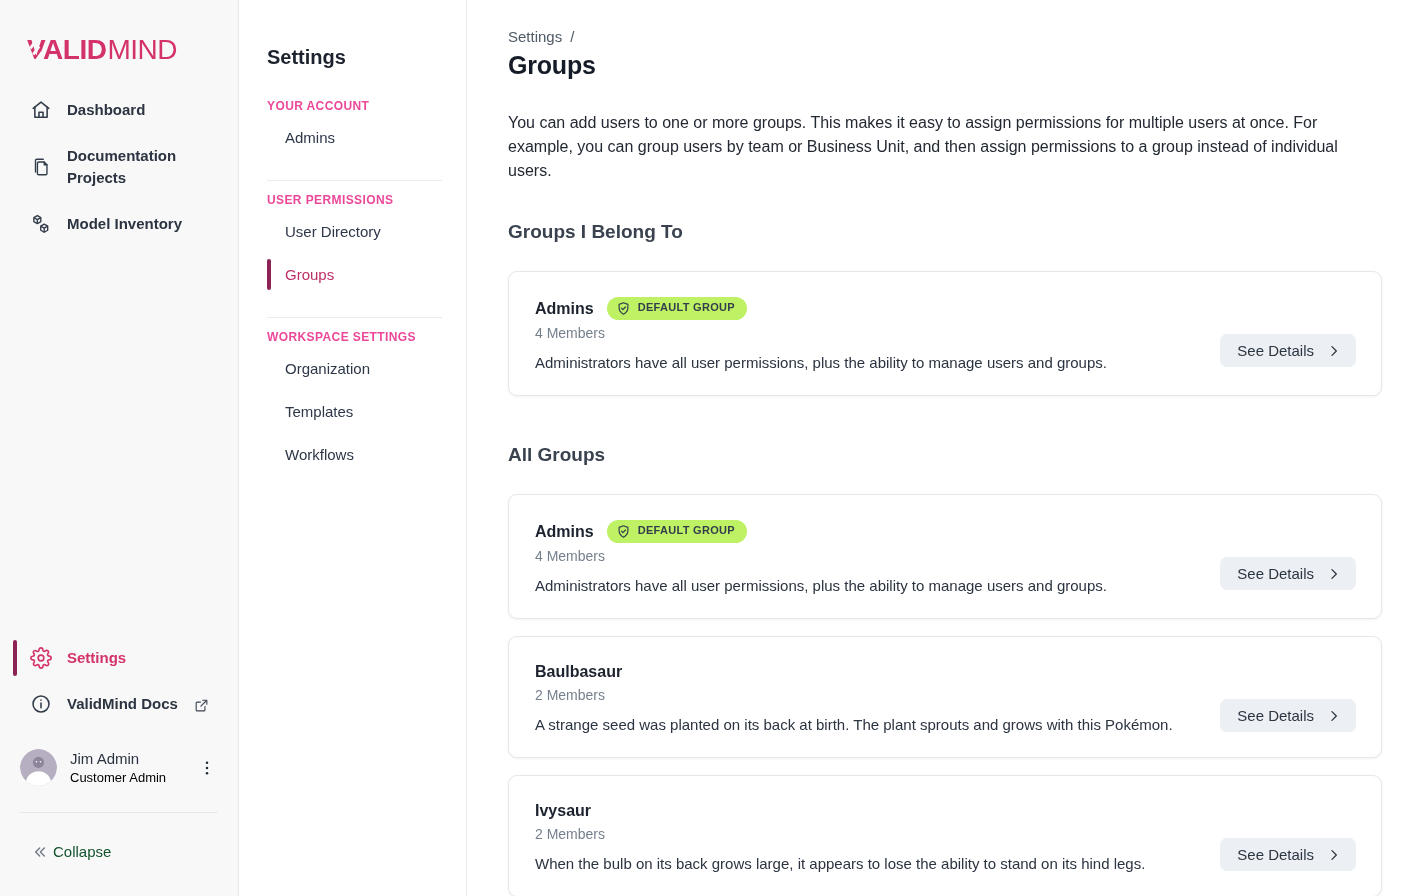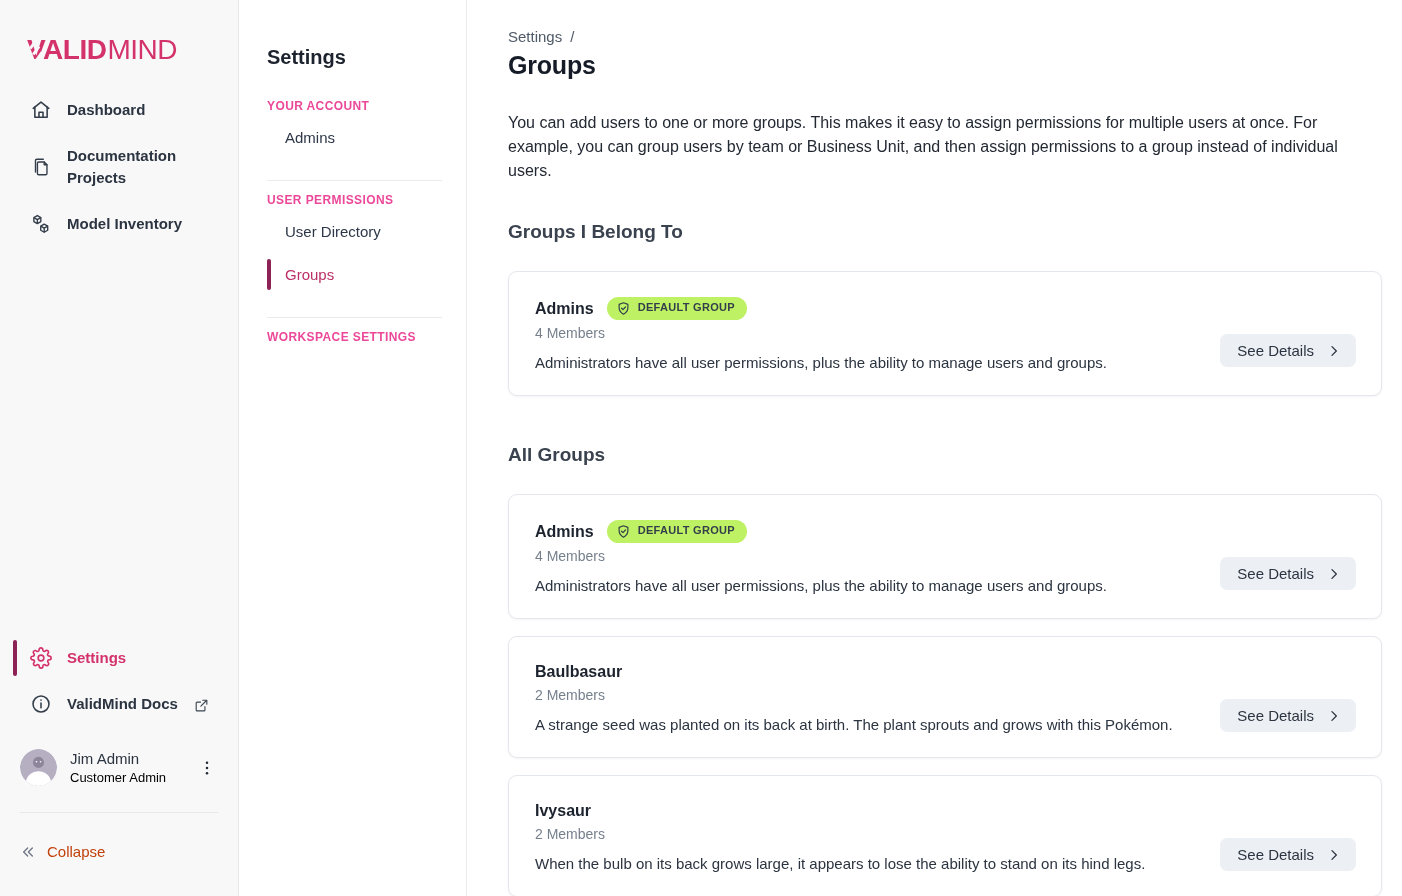--- a/index.html
+++ b/index.html
@@ -38,21 +38,21 @@
   .spacer{flex:1}
   .user-row{display:flex;align-items:center;gap:13px;padding:10px 16px 10px 20px;margin:12px 0 16px;cursor:pointer}
   .avatar{width:37px;height:37px;border-radius:50%;overflow:hidden;flex:0 0 37px}
   .avatar svg{width:100%;height:100%;display:block}
   .user-meta{flex:1;min-width:0}
   .user-name{font-size:15px;color:#2b3440}
   .user-role{font-size:13px;color:#000000;margin-top:3px}
   .kebab{width:18px;height:18px;color:#222a35;display:flex;margin-right:6px;cursor:pointer}
   .kebab svg{width:100%;height:100%}
   .side-divider{height:1px;background:var(--border);margin:0 20px}
-  .collapse-row{display:flex;align-items:center;gap:11px;padding:30px 20px 36px;color:#c2410c;font-size:15px;cursor:pointer}
+  .collapse-row{display:flex;align-items:center;gap:5px;padding:30px 32px 36px;color:#14532d;font-size:15px;cursor:pointer}
   .collapse-icon{width:16px;height:16px;display:flex;color:#6d7683}
   .collapse-icon svg{width:100%;height:100%}
   
   .settings-panel{width:228px;min-width:228px;background:#fff;border-right:1px solid #eceaee;padding:46px 24px 0 28px}
   .settings-title{font-size:20px;font-weight:700;color:var(--text-dark);margin:0}
   .settings-section{margin-top:30px}
   .settings-section + .settings-section{border-top:1px solid #e9ebef;margin-top:24px;padding-top:12px}
   .section-label{font-size:12px;font-weight:700;color:#ec4899;letter-spacing:0.4px}
   .section-items{margin-top:6px}
   .settings-item{position:relative;margin-top:6px;padding:10px 0 10px 18px;font-size:15px;font-weight:500;color:#2d3748;cursor:pointer}
@@ -216,20 +216,34 @@
     <span class="settings-item-label">User Directory</span>
   </div>
           <div class="settings-item active">
     <span class="active-bar"></span>
     <span class="settings-item-label">Groups</span>
   </div>
         </div>
   </div>
       <div class="settings-section">
     <div class="section-label">WORKSPACE SETTINGS</div>
+    <div class="section-items">
+          <div class="settings-item">
+    
+    <span class="settings-item-label">Organization</span>
+  </div>
+          <div class="settings-item">
+    
+    <span class="settings-item-label">Templates</span>
+  </div>
+          <div class="settings-item">
+    
+    <span class="settings-item-label">Workflows</span>
+  </div>
+        </div>
   </div>
     </div>
 </aside>
 
 <main class="content">
   <div class="breadcrumb">
     <a>Settings</a><span class="sep">/</span>
   </div>
   <h1 class="page-title">Groups</h1>
   <p class="page-desc">You can add users to one or more groups. This makes it easy to assign permissions for multiple users at once. For example, you can group users by team or Business Unit, and then assign permissions to a group instead of individual users.</p>

